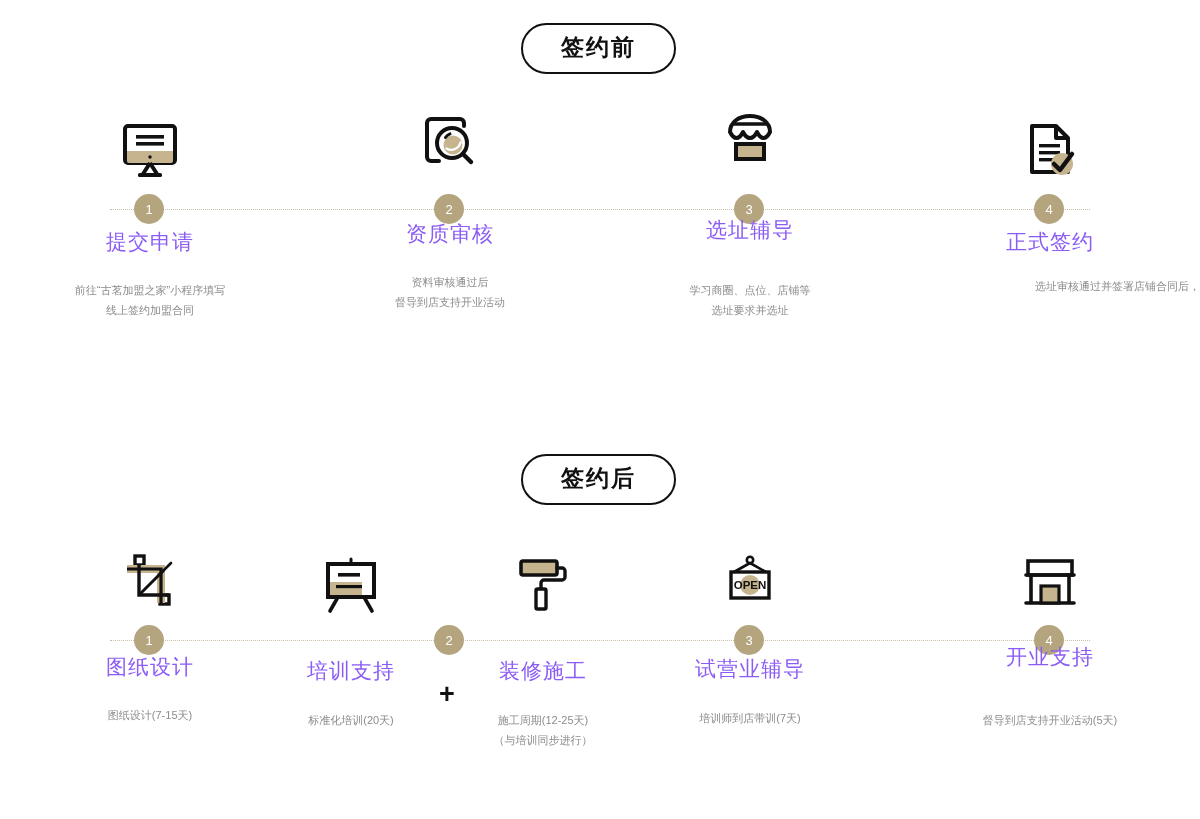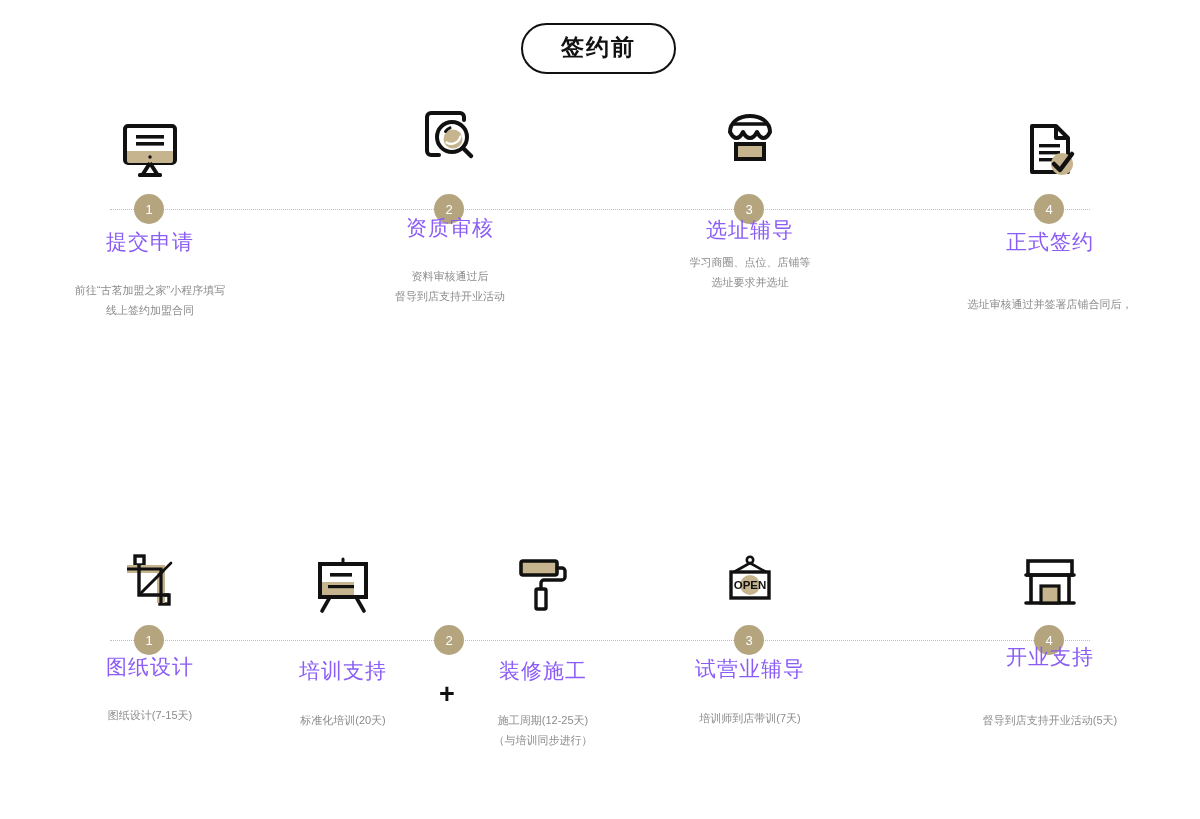--- a/index.html
+++ b/index.html
@@ -114,21 +114,21 @@
         <rect x="17" y="22" width="28" height="3.6" fill="#111111"></rect>
         <path d="M31 43 L24 54 M31 43 L38 54" stroke="#111111" stroke-width="4" fill="none"></path>
         <rect x="19" y="53" width="24" height="4" rx="1.6" fill="#111111"></rect>
       </svg>
     </div>
     <div class="title" style="margin-top:46px;">提交申请</div>
     <div class="desc" style="margin-top:24px;">前往“古茗加盟之家”小程序填写</div>
     <div class="desc">线上签约加盟合同</div>
   </div>
 
-  <div class="step" style="left:300px; top:98px; width:300px;">
+  <div class="step" style="left:300px; top:104px; width:300px;">
     <div class="icon-box">
       <svg width="62" height="62" viewBox="0 0 62 62" aria-hidden="true">
         <path d="M45 14 v-3 a4 4 0 0 0 -4 -4 H12 a4 4 0 0 0 -4 4 v34 a4 4 0 0 0 4 4 h8" fill="none" stroke="#111111" stroke-width="4" stroke-linecap="round"></path>
         <circle cx="33" cy="31" r="15" fill="#ffffff" stroke="#111111" stroke-width="4"></circle>
         <circle cx="34" cy="33" r="9.5" fill="#c6b48e"></circle>
         <path d="M27.5 36.5 a9.5 9.5 0 0 0 14 -6" fill="none" stroke="#ffffff" stroke-width="2.4" stroke-linecap="round"></path>
         <path d="M26.5 25.5 a8.5 8.5 0 0 1 4.5 -3.6" fill="none" stroke="#111111" stroke-width="3" stroke-linecap="round"></path>
         <path d="M44 42 L52 50" stroke="#111111" stroke-width="4.5" stroke-linecap="round"></path>
       </svg>
     </div>
@@ -142,40 +142,43 @@
       <svg width="62" height="62" viewBox="0 0 62 62" aria-hidden="true">
         <path d="M11 24 C11 14 20 8 31 8 C42 8 51 14 51 24
                  C51 24 48 30 44.5 30 C41 30 38 24 38 24
                  C38 24 35 30 31 30 C27 30 24 24 24 24
                  C24 24 21 30 17.5 30 C14 30 11 24 11 24 Z" fill="#ffffff" stroke="#111111" stroke-width="4" stroke-linejoin="round"></path>
         <path d="M14 16 h34" stroke="#111111" stroke-width="3.4" stroke-linecap="round"></path>
         <rect x="17" y="36" width="28" height="15" fill="#c6b48e" stroke="#111111" stroke-width="4"></rect>
       </svg>
     </div>
     <div class="title" style="margin-top:46px;">选址辅导</div>
-    <div class="desc" style="margin-top:8px;">学习商圈、点位、店铺等</div>
+    <div class="desc" style="margin-top:36px;">学习商圈、点位、店铺等</div>
     <div class="desc">选址要求并选址</div>
   </div>
 
   <div class="step" style="left:900px; top:112px; width:300px;">
     <div class="icon-box">
       <svg width="62" height="62" viewBox="0 0 62 62" aria-hidden="true">
         <path d="M13 6 h24 l12 12 v34 H13 Z" fill="#ffffff" stroke="#111111" stroke-width="4" stroke-linejoin="round"></path>
         <path d="M37 6 v12 h12" fill="none" stroke="#111111" stroke-width="4" stroke-linejoin="round"></path>
         <rect x="20" y="24" width="21" height="3.4" fill="#111111"></rect>
         <rect x="20" y="31" width="21" height="3.4" fill="#111111"></rect>
         <rect x="20" y="38" width="21" height="3.4" fill="#111111"></rect>
         <circle cx="43" cy="44" r="11" fill="#c6b48e"></circle>
         <path d="M35 44 L41 50 L53 34" fill="none" stroke="#111111" stroke-width="4.5" stroke-linecap="round" stroke-linejoin="round"></path>
       </svg>
     </div>
     <div class="title" style="margin-top:46px;">正式签约</div>
-    <div class="desc" style="margin-top:38px;">选址审核通过并签署店铺合同后，</div>
-  </div>
-
+    <div class="desc" style="margin-top:20px;text-align:right;">选址审核通过并签署店铺合同后，</div>
+  </div>
+
+  <div class="pill-wrap" style="top:454px;">
+    <div class="pill">签约后</div>
+  </div>
 
   <div class="rail" style="left:110px; top:640px; width:980px;"></div>
   <div class="node" style="left:134px; top:625px;">1</div>
   <div class="node" style="left:434px; top:625px;">2</div>
   <div class="node" style="left:734px; top:625px;">3</div>
   <div class="node" style="left:1034px; top:625px;">4</div>
 
   <div class="step" style="left:0px; top:543px; width:300px;">
     <div class="icon-box">
       <svg width="62" height="62" viewBox="0 0 62 62" aria-hidden="true">
@@ -185,21 +188,21 @@
         <path d="M8 18 h34 v34" fill="none" stroke="#111111" stroke-width="3.2" stroke-linejoin="miter"></path>
         <path d="M20 14 v30 h30" fill="none" stroke="#111111" stroke-width="3.4"></path>
         <path d="M21 43 L44 20" stroke="#111111" stroke-width="3" stroke-linecap="round"></path>
         <path d="M40 24 L52 12" stroke="#111111" stroke-width="2.6" stroke-linecap="round"></path>
       </svg>
     </div>
     <div class="title" style="margin-top:40px;">图纸设计</div>
     <div class="desc" style="margin-top:24px;">图纸设计(7-15天)</div>
   </div>
 
-  <div class="step" style="left:228px; top:545px; width:230px;">
+  <div class="step" style="left:236px; top:545px; width:230px;">
     <div class="icon-box">
       <svg width="60" height="60" viewBox="0 0 60 60" aria-hidden="true">
         <path d="M30 4 v5" stroke="#111111" stroke-width="3" stroke-linecap="round"></path>
         <rect x="7" y="9" width="46" height="33" fill="#ffffff" stroke="#111111" stroke-width="4"></rect>
         <path d="M9 27 h32 v13 H9 Z" fill="#c6b48e"></path>
         <rect x="17" y="18" width="22" height="3.6" fill="#111111"></rect>
         <rect x="15" y="30" width="26" height="3.2" fill="#111111"></rect>
         <path d="M17 42 L9 56 M43 42 L51 56" stroke="#111111" stroke-width="3.6" stroke-linecap="round"></path>
       </svg>
     </div>

